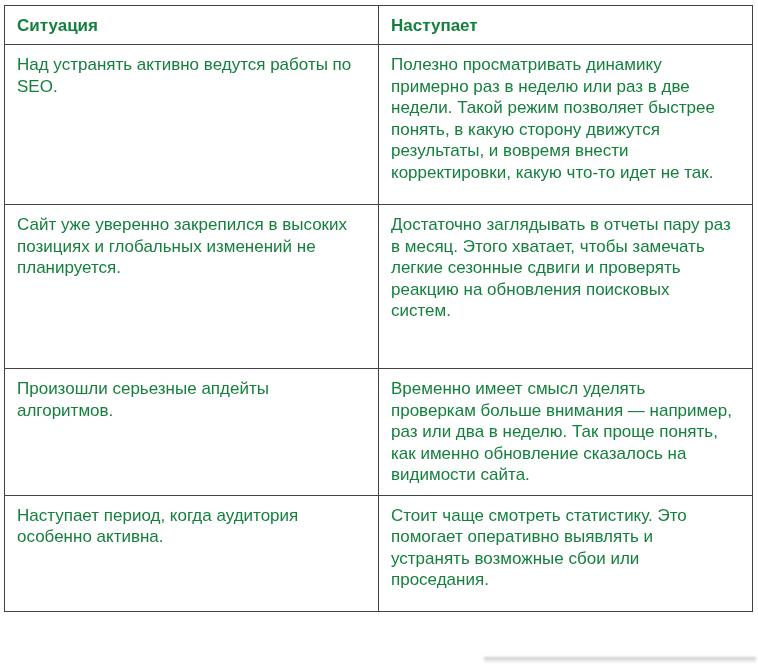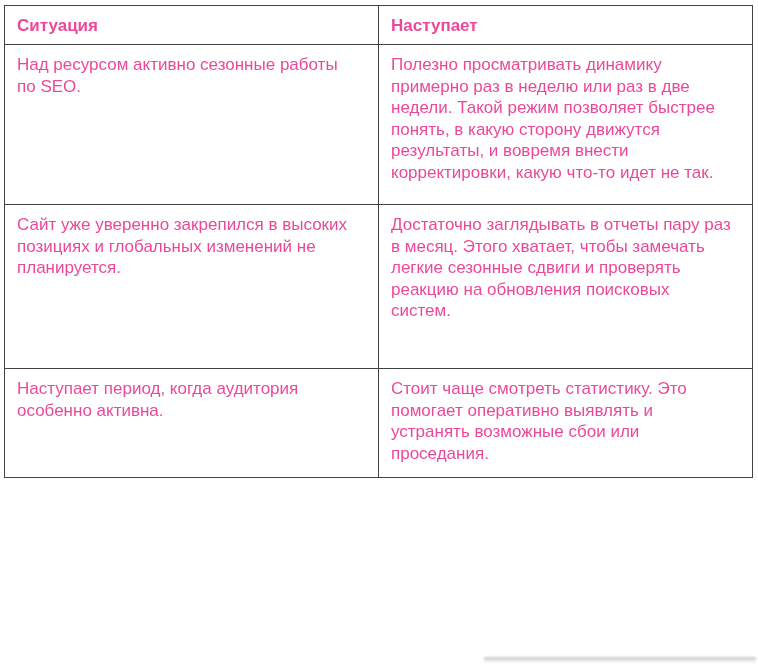--- a/index.html
+++ b/index.html
@@ -26,21 +26,21 @@
     table-layout: fixed;
   }
   .seo-table th,
   .seo-table td {
     border: 1px solid #424242;
     vertical-align: top;
     text-align: left;
     padding: 9px 18px 9px 12px;
     font-size: 17px;
     line-height: 21.5px;
-    color: #ec4899;
+    color: #15803d;
     width: 374px;
     box-sizing: border-box;
     word-wrap: break-word;
   }
   .seo-table thead tr { height: 39px; }
   .seo-table th {
     font-weight: bold;
     padding-top: 9px;
     padding-bottom: 6px;
   }
@@ -67,26 +67,30 @@
 
   <table class="seo-table">
     <thead>
       <tr>
         <th>Ситуация</th>
         <th>Наступает</th>
       </tr>
     </thead>
     <tbody>
       <tr>
-        <td>Над ресурсом активно сезонные работы по SEO.</td>
+        <td>Над устранять активно ведутся работы по SEO.</td>
         <td>Полезно просматривать динамику примерно раз в неделю или раз в две недели. Такой режим позволяет быстрее понять, в какую сторону движутся результаты, и вовремя внести корректировки, какую что-то идет не так.</td>
       </tr>
       <tr>
         <td>Сайт уже уверенно закрепился в высоких позициях и глобальных изменений не планируется.</td>
         <td>Достаточно заглядывать в отчеты пару раз в месяц. Этого хватает, чтобы замечать легкие сезонные сдвиги и проверять реакцию на обновления поисковых систем.</td>
+      </tr>
+      <tr>
+        <td>Произошли серьезные апдейты алгоритмов.</td>
+        <td>Временно имеет смысл уделять проверкам больше внимания — например, раз или два в неделю. Так проще понять, как именно обновление сказалось на видимости сайта.</td>
       </tr>
       <tr>
         <td>Наступает период, когда аудитория особенно активна.</td>
         <td>Стоит чаще смотреть статистику. Это помогает оперативно выявлять и устранять возможные сбои или проседания.</td>
       </tr>
     </tbody>
   </table>
 
   <div class="bottom-shadow"></div>
 

